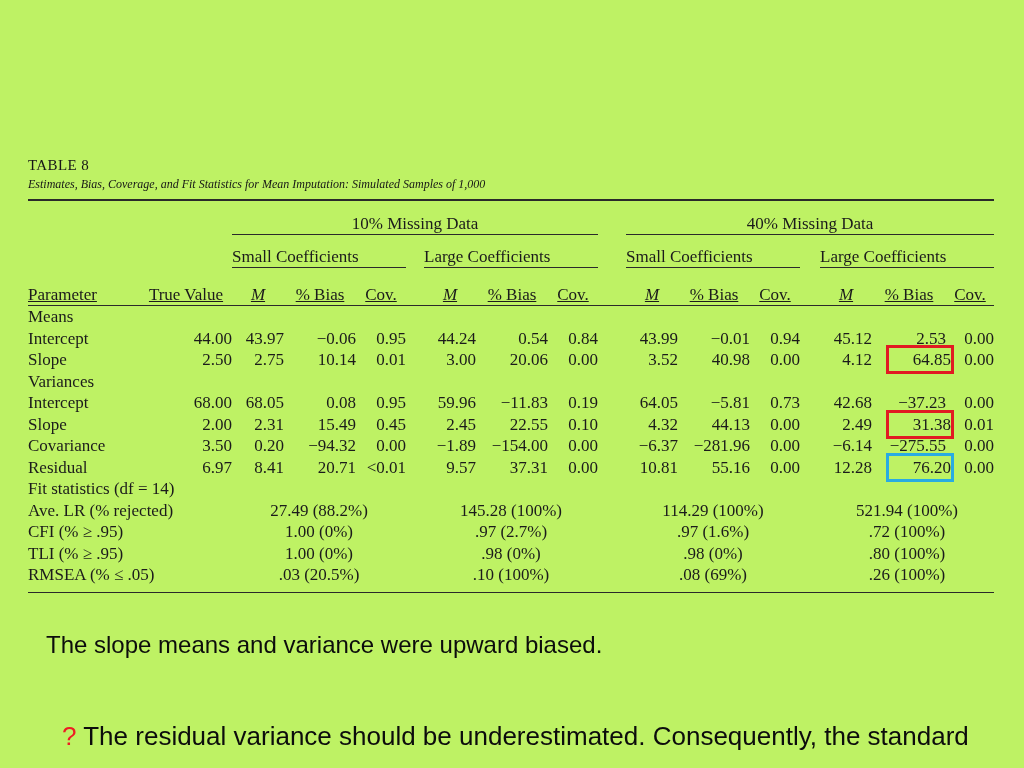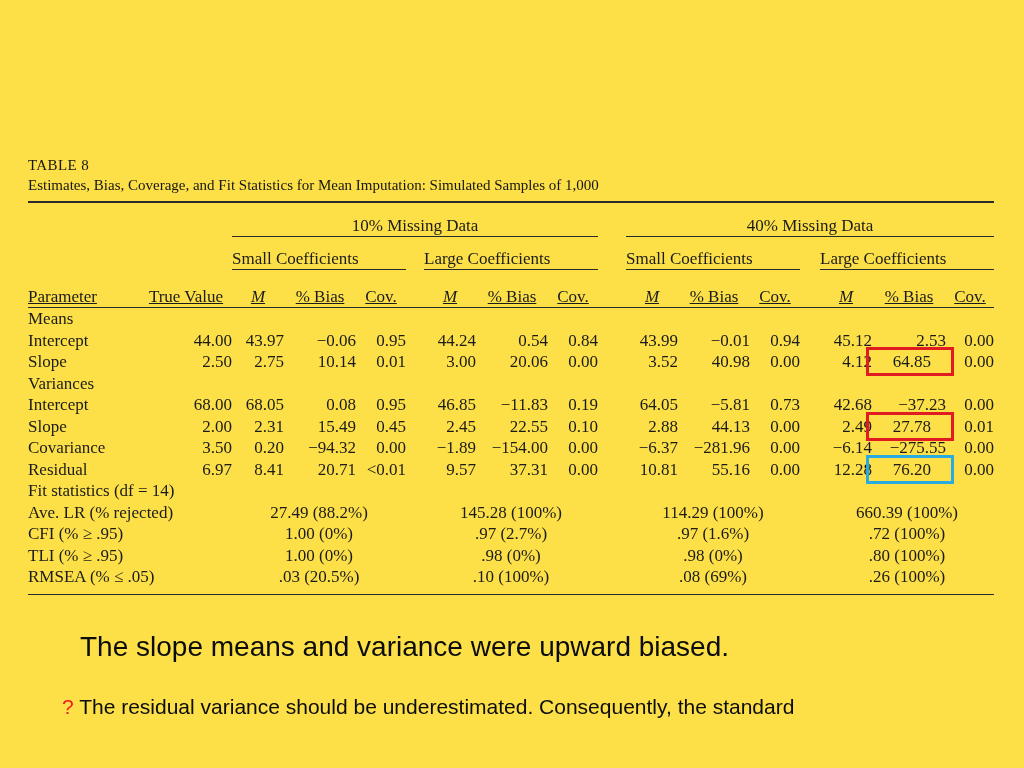--- a/index.html
+++ b/index.html
@@ -1,24 +1,24 @@
 <!DOCTYPE html>
 <html style="--highlight-red: #e11b22; --highlight-blue: #29abe2; --question-red: #ed1c24;"><head>
 <meta charset="utf-8">
 <style>
   html,body { margin:0; padding:0; background:#ffffff; }
   .slide {
-    position:relative; width:1024px; height:768px; background:#fde047;
+    position:relative; width:1024px; height:768px; background:#bef264;
     overflow:hidden; font-family:"Liberation Serif", serif; color:#1b1b1b;
   }
 
   
   .table-wrap { position:absolute; left:28px; top:157px; width:966px; }
   .tbl-label { font-size:15px; letter-spacing:0.4px; color:#161616; }
-  .tbl-caption { font-size:15px; margin-top:3px; color:#161616; }
+  .tbl-caption { font-size:12px; font-style:italic; margin-top:3px; color:#161616; }
 
   table.stats {
     margin-top:7px; width:966px; border-collapse:collapse; table-layout:fixed;
     font-size:17px; color:#1b1b1b;
     border-top:2px solid #2a2a2a; border-bottom:1.7px solid #2a2a2a;
   }
   table.stats th, table.stats td { padding:0; font-weight:normal; vertical-align:bottom; }
 
   
   .grow th { height:33px; }
@@ -38,33 +38,33 @@
   td.sec { padding-left:0; }
   td.tv { text-align:right; padding-right:36px; }
   td.n { text-align:right; }
   td.cov { padding-right:12px; }
   td.fv { text-align:center; padding-left:22px; }
   tbody tr:last-child td { padding-bottom:6px; }
 
   
   .hl {
     display:inline-block; position:relative; z-index:2; line-height:15px;
-    padding:4px 20px 4px 24px; margin:-6px -8px -6px -24px; border:3px solid;
+    padding:4px 0 4px 24px; margin:-6px -8px -6px -24px; border:3px solid;
   }
   .hl-red  { border-color: var(--highlight-red, #e11b22); }
   .hl-blue { border-color: var(--highlight-blue, #29abe2); }
 
   
   .note1 {
-    position:absolute; left:80px; top:631px; width:930px;
-    font-family:"Liberation Sans", sans-serif; font-size:28px; color:#0c0c0c;
+    position:absolute; left:46px; top:631px; width:930px;
+    font-family:"Liberation Sans", sans-serif; font-size:24px; color:#0c0c0c;
   }
   .note2 {
-    position:absolute; left:62px; top:691px; width:930px;
-    font-family:"Liberation Sans", sans-serif; font-size:21px; line-height:31px; color:#0c0c0c;
+    position:absolute; left:62px; top:721px; width:930px;
+    font-family:"Liberation Sans", sans-serif; font-size:26px; line-height:31px; color:#0c0c0c;
   }
   .qmark { color: var(--question-red, #ed1c24); }
 </style>
 </head>
 <body>
 
 <div class="slide">
 
   <div class="table-wrap">
     <div class="tbl-label">TABLE 8</div>
@@ -176,21 +176,21 @@
           <td class="lbl sec" colspan="17">Variances</td>
         </tr>
 
         <tr>
           <td class="lbl ind">Intercept</td>
           <td class="tv">68.00</td>
           <td class="n">68.05</td>
           <td class="n">0.08</td>
           <td class="n cov">0.95</td>
           <td class="sp"></td>
-          <td class="n">46.85</td>
+          <td class="n">59.96</td>
           <td class="n">−11.83</td>
           <td class="n cov">0.19</td>
           <td class="sp"></td>
           <td class="n">64.05</td>
           <td class="n">−5.81</td>
           <td class="n cov">0.73</td>
           <td class="sp"></td>
           <td class="n">42.68</td>
           <td class="n">−37.23</td>
           <td class="n cov">0.00</td>
@@ -200,26 +200,26 @@
           <td class="lbl ind">Slope</td>
           <td class="tv">2.00</td>
           <td class="n">2.31</td>
           <td class="n">15.49</td>
           <td class="n cov">0.45</td>
           <td class="sp"></td>
           <td class="n">2.45</td>
           <td class="n">22.55</td>
           <td class="n cov">0.10</td>
           <td class="sp"></td>
-          <td class="n">2.88</td>
+          <td class="n">4.32</td>
           <td class="n">44.13</td>
           <td class="n cov">0.00</td>
           <td class="sp"></td>
           <td class="n">2.49</td>
-          <td class="n"><span class="hl hl-red">27.78</span></td>
+          <td class="n"><span class="hl hl-red">31.38</span></td>
           <td class="n cov">0.01</td>
         </tr>
 
         <tr>
           <td class="lbl ind">Covariance</td>
           <td class="tv">3.50</td>
           <td class="n">0.20</td>
           <td class="n">−94.32</td>
           <td class="n cov">0.00</td>
           <td class="sp"></td>
@@ -261,21 +261,21 @@
         </tr>
 
         <tr>
           <td class="lbl ind" colspan="2">Ave. LR (% rejected)</td>
           <td class="fv" colspan="3">27.49 (88.2%)</td>
           <td class="sp"></td>
           <td class="fv" colspan="3">145.28 (100%)</td>
           <td class="sp"></td>
           <td class="fv" colspan="3">114.29 (100%)</td>
           <td class="sp"></td>
-          <td class="fv" colspan="3">660.39 (100%)</td>
+          <td class="fv" colspan="3">521.94 (100%)</td>
         </tr>
 
         <tr>
           <td class="lbl ind" colspan="2">CFI (% ≥ .95)</td>
           <td class="fv" colspan="3">1.00 (0%)</td>
           <td class="sp"></td>
           <td class="fv" colspan="3">.97 (2.7%)</td>
           <td class="sp"></td>
           <td class="fv" colspan="3">.97 (1.6%)</td>
           <td class="sp"></td>

